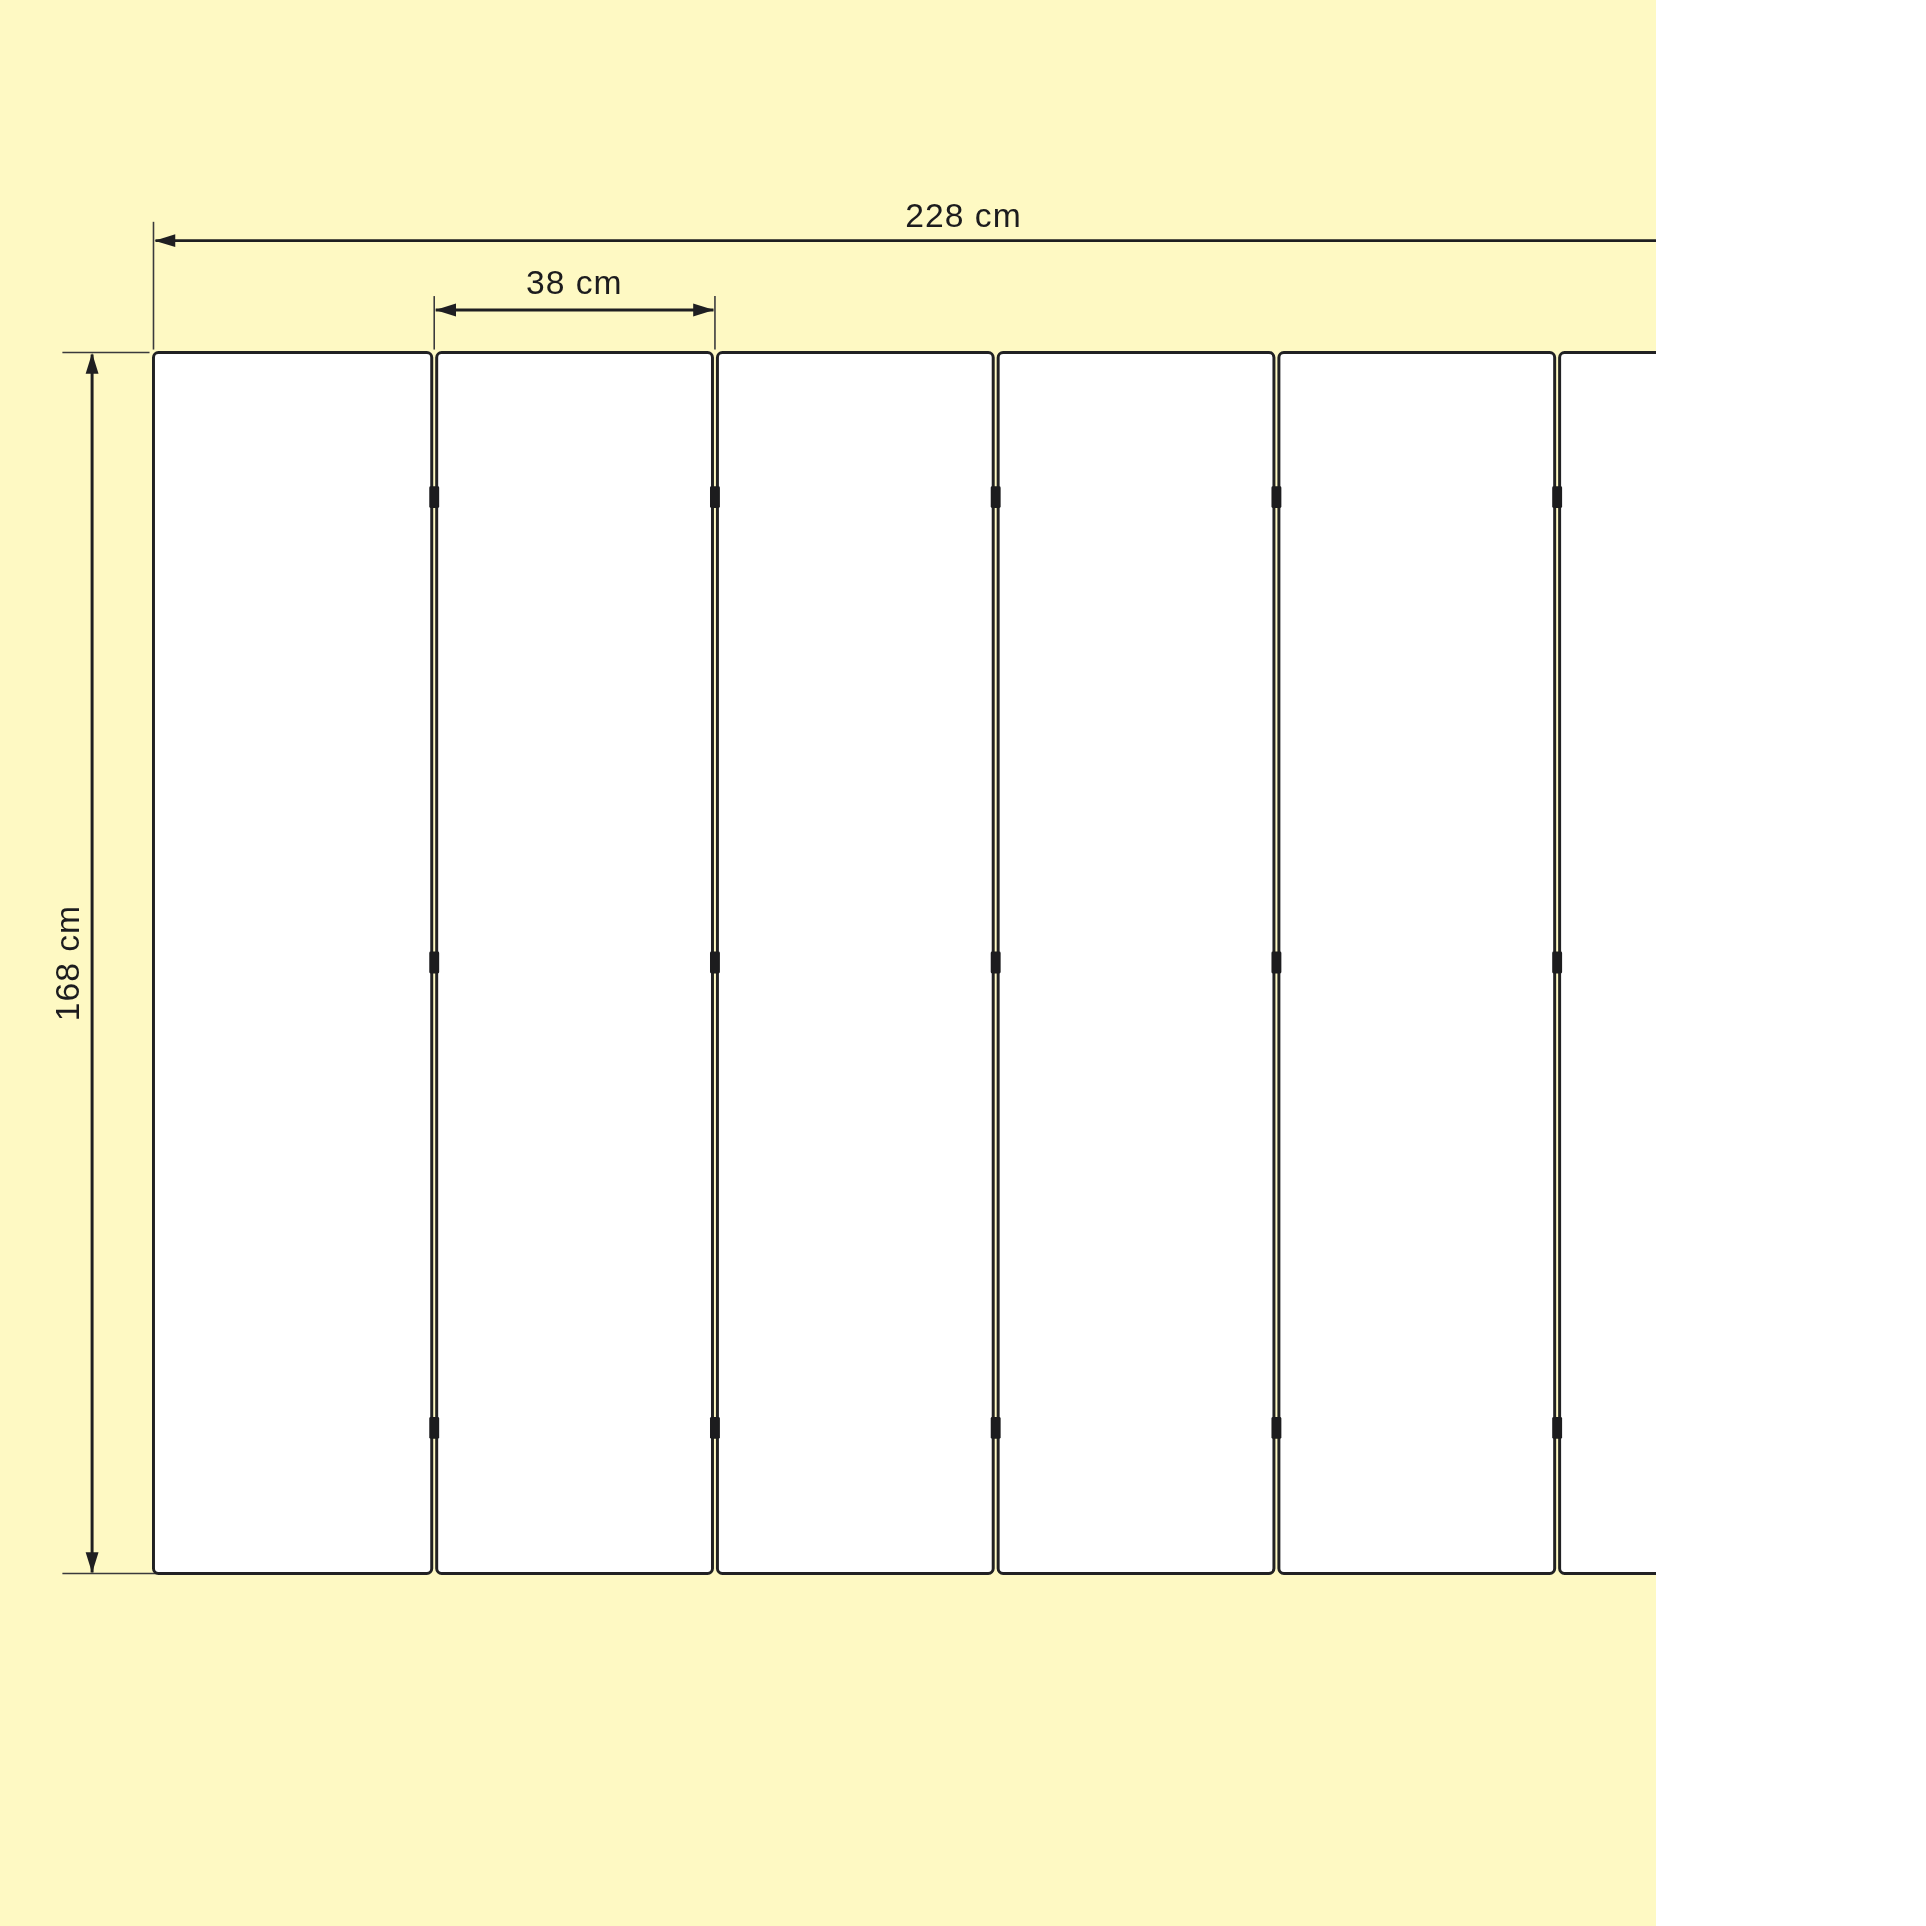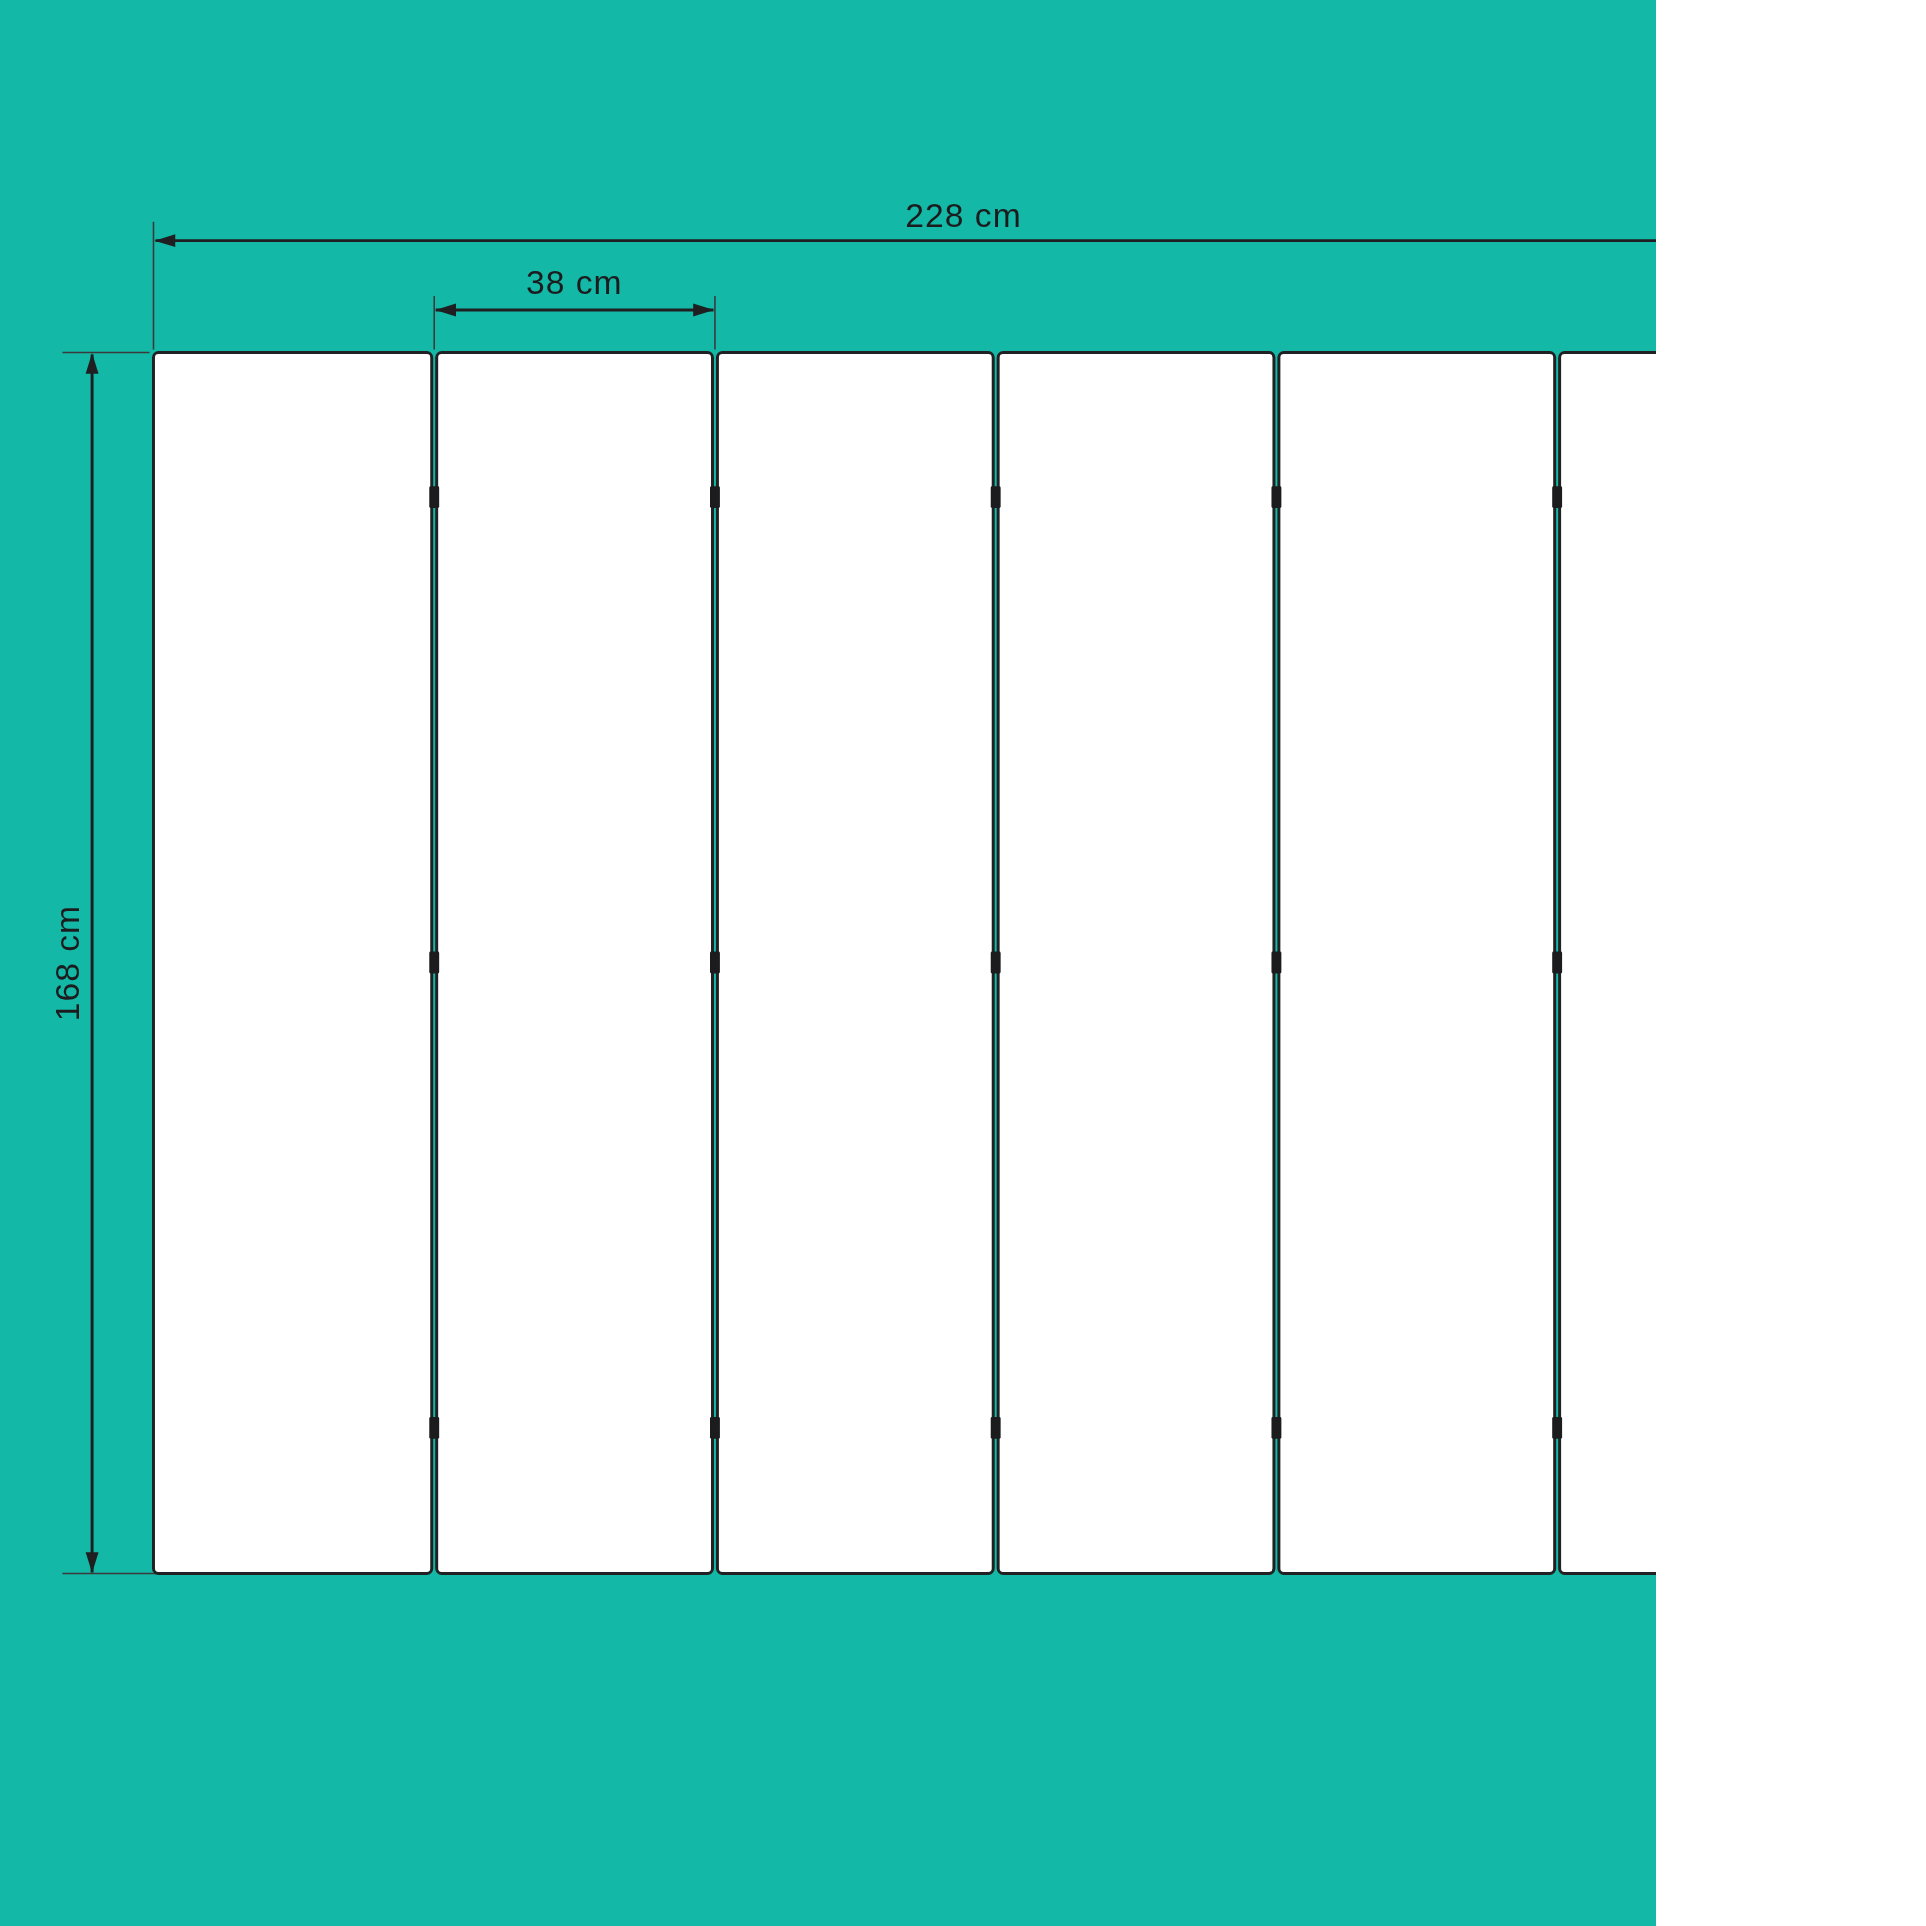--- a/index.html
+++ b/index.html
@@ -4,21 +4,21 @@
 <style>
   html, body {
     margin: 0;
     padding: 0;
     background: #ffffff;
   }
   .stage {
     position: relative;
     width: 1656px;
     height: 1927px;
-    background: #14b8a6;
+    background: #fef9c3;
     overflow: hidden;
   }
   svg text {
     font-family: "Liberation Sans", "DejaVu Sans", sans-serif;
     font-size: 34px;
     letter-spacing: 1px;
     fill: #1c1c1e;
   }
 </style>
 </head>

